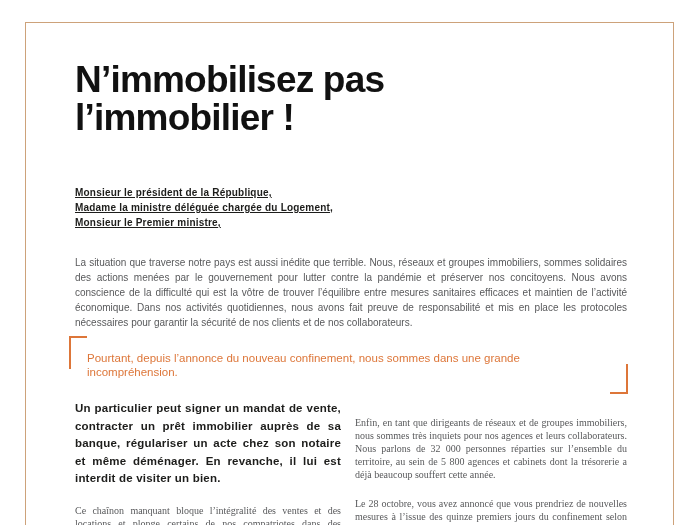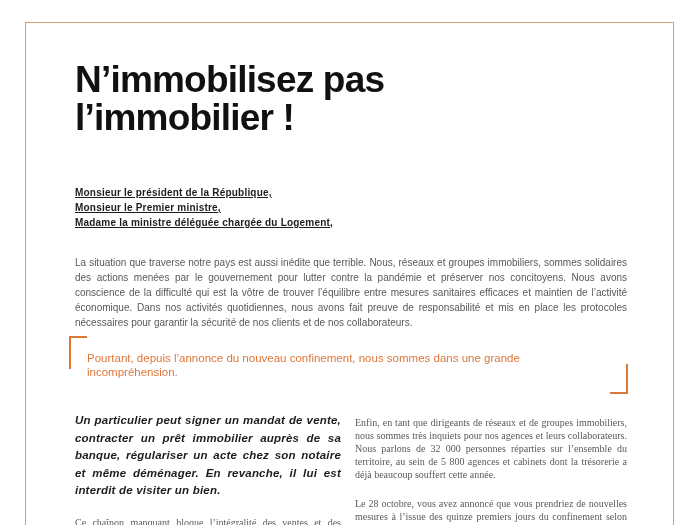--- a/index.html
+++ b/index.html
@@ -83,28 +83,27 @@
     border-bottom: 2px solid #dd7639;
   }
   .columns {
     margin-top: 17px;
     display: flex;
     gap: 14px;
   }
   .col-left { flex: 0 0 266px; }
   .col-right { flex: 1; min-width: 0; }
   .lead {
-    margin: 12px 0 9px 0;
+    margin: 0 0 9px 0;
     font-size: 11.5px;
     line-height: 17.5px;
     font-weight: bold;
     color: #1d1d1b;
     text-align: justify;
     letter-spacing: 0.2px;
-    font-style: italic;
   }
   .body-para {
     margin: 16px 0 9px 0;
     font-size: 10px;
     line-height: 13px;
     color: #58595b;
     text-align: justify;
     font-family: Liberation Serif, serif;
   }
 </style>
@@ -114,22 +113,22 @@
 <div class="page">
   <div class="content">
 
     <h1 class="title" style="margin-bottom:0;">
       <div>N’immobilisez pas</div>
       <div>l’immobilier !</div>
     </h1>
 
     <div class="addressees">
       <div>Monsieur le président de la République,</div>
+      <div>Madame la ministre déléguée chargée du Logement,</div>
       <div>Monsieur le Premier ministre,</div>
-      <div>Madame la ministre déléguée chargée du Logement,</div>
     </div>
 
     <p class="intro">La situation que traverse notre pays est aussi inédite que terrible. Nous, réseaux et groupes immobiliers, sommes solidaires des actions menées par le gouvernement pour lutter contre la pandémie et préserver nos concitoyens. Nous avons conscience de la difficulté qui est la vôtre de trouver l’équilibre entre mesures sanitaires efficaces et maintien de l’activité économique. Dans nos activités quotidiennes, nous avons fait preuve de responsabilité et mis en place les protocoles nécessaires pour garantir la sécurité de nos clients et de nos collaborateurs.</p>
 
     <div class="pull-quote">
       <span class="bracket-tl"></span>
       <span>Pourtant, depuis l’annonce du nouveau confinement, nous sommes dans une grande incompréhension.</span>
       <span class="bracket-br"></span>
     </div>
 

